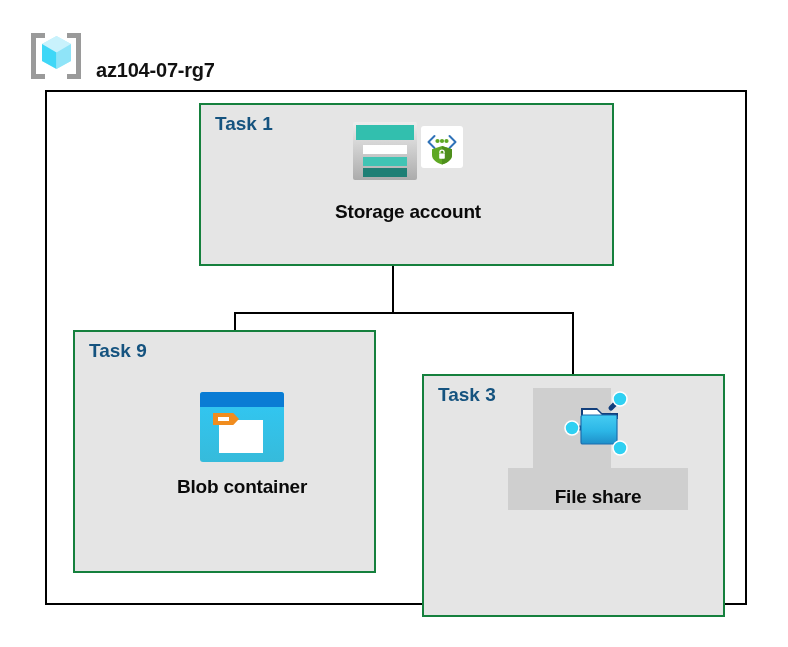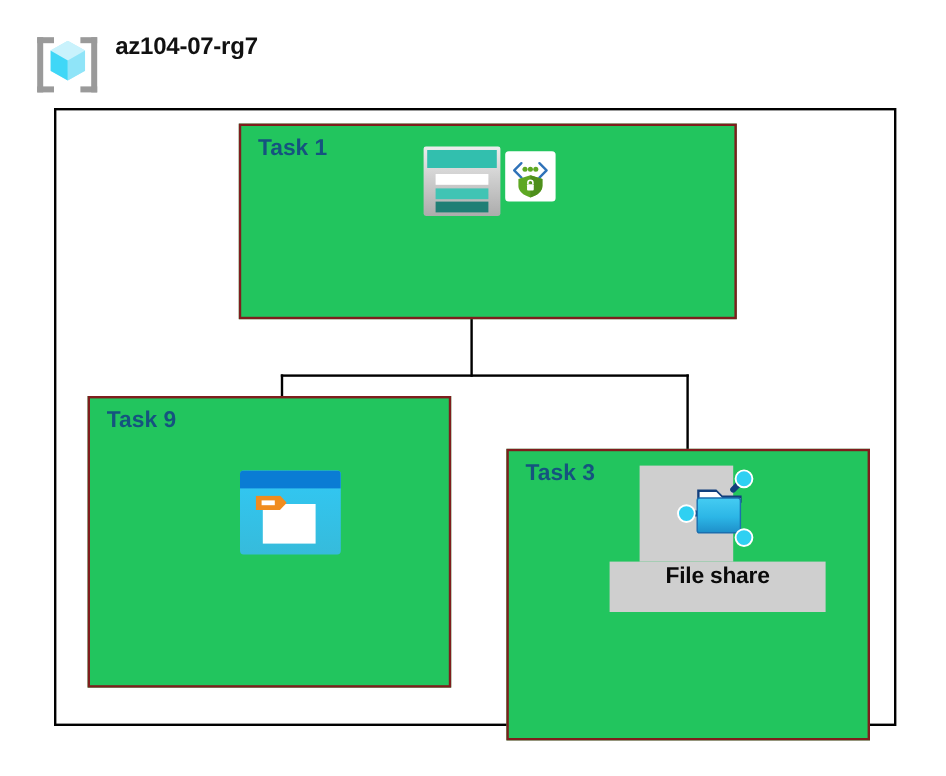--- a/index.html
+++ b/index.html
@@ -16,21 +16,21 @@
   }
 
   
   #rg-header {
     position: absolute;
     left: 30px;
     top: 28px;
     width: 400px;
     height: 54px;
     display: flex;
-    align-items: flex-start;
+    align-items: flex-end;
     gap: 14px;
   }
   #rg-icon {
     width: 52px;
     height: 52px;
     position: relative;
     flex: 0 0 auto;
   }
   #rg-title {
     font-size: 20px;
@@ -48,22 +48,22 @@
     width: 702px;
     height: 515px;
     border: 2px solid #000000;
     background: #ffffff;
     box-sizing: border-box;
   }
 
   
   .task-box {
     position: absolute;
-    background: #22c55e;
-    border: 2px solid #7f1d1d;
+    background: #e5e5e5;
+    border: 2px solid #15803d;
     box-sizing: border-box;
     text-align: center;
   }
   #task1-box { left: 199px; top: 103px; width: 415px; height: 163px; }
   #task2-box { left: 73px;  top: 330px; width: 303px; height: 243px; }
   #task3-box { left: 422px; top: 330px; width: 303px; height: 243px; margin-top: 44px; }
 
   .task-label {
     position: absolute;
     left: 14px;
@@ -98,21 +98,21 @@
     height: 70px;
   }
   #storage-node .node-caption { margin-top: 9px; }
 
   
   #blob-node { left: 152px; top: 392px; width: 180px; }
   #blob-node .node-caption { margin-top: 14px; }
 
   
   #fileshare-node { left: 508px; top: 388px; width: 180px; }
-  #fileshare-node .node-caption { margin-top: 10px; }
+  #fileshare-node .node-caption { margin-top: 26px; }
 
   
   #fs-plate-icon {
     position: absolute;
     left: 533px;
     top: 388px;
     width: 78px;
     height: 80px;
     background: #CFCFCF;
   }
@@ -264,33 +264,35 @@
         <circle cx="16.5" cy="15" r="2.1" fill="#5EA823"></circle>
         <circle cx="21" cy="15" r="2.1" fill="#5EA823"></circle>
         <circle cx="25.5" cy="15" r="2.1" fill="#5EA823"></circle>
         <path d="M21 20 L31 23.2 L31 29 C31 33.6 26.6 36.9 21 38.5 C15.4 36.9 11 33.6 11 29 L11 23.2 Z" fill="#5EA823"></path>
         <path d="M21 20 L31 23.2 L31 29 C31 33.6 26.6 36.9 21 38.5 Z" fill="#4E8F1C"></path>
         <rect x="18.2" y="27.6" width="5.6" height="5.2" rx="0.8" fill="#FFFFFF"></rect>
         <path d="M18.9 27.6 V26.3 a2.1 2.1 0 0 1 4.2 0 V27.6" fill="none" stroke="#FFFFFF" stroke-width="1.3"></path>
       </svg>
     </div>
   </div>
+  <div class="node-caption">Storage account</div>
 </div>
 
 <div class="task-box" id="task2-box">
   <div class="task-label">Task 9</div>
 </div>
 
 <div class="node" id="blob-node">
   <div class="blob-icon">
     <div class="bl-head"></div>
     <div class="bl-doc"></div>
     <div class="bl-tag"></div>
     <div class="bl-tag-slot"></div>
   </div>
+  <div class="node-caption">Blob container</div>
 </div>
 
 <div class="task-box" id="task3-box">
   <div class="task-label">Task 3</div>
 </div>
 
 <div id="fs-plate-icon"></div>
 <div id="fs-plate-label"></div>
 
 <div class="node" id="fileshare-node">

